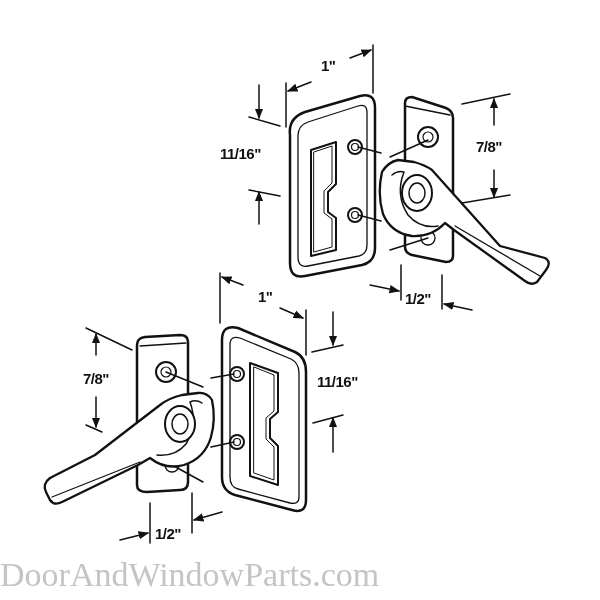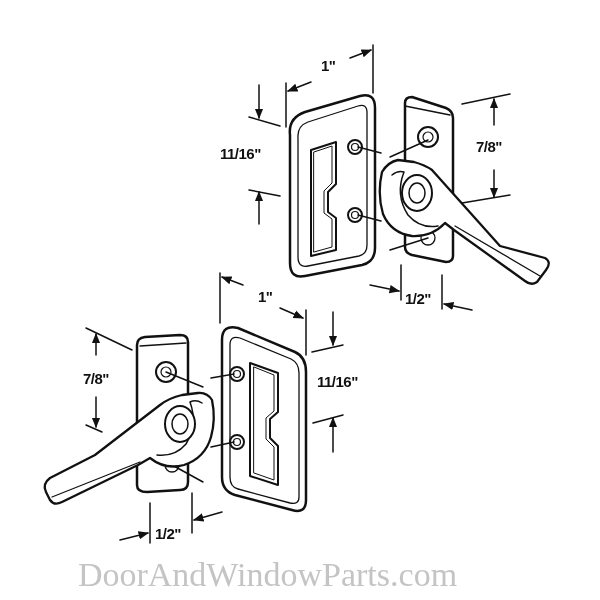--- a/index.html
+++ b/index.html
@@ -1,19 +1,19 @@
 <!DOCTYPE html>
 <html><head>
 <meta charset="utf-8">
 <style>
   html, body { margin:0; padding:0; background:#ffffff; }
   body { width:600px; height:600px; position:relative; overflow:hidden; font-family:"Liberation Sans", sans-serif; }
   svg.drawing { position:absolute; left:0; top:0; width:600px; height:600px; }
   .dim-label { position:absolute; font-family:"Liberation Sans", sans-serif; font-weight:bold; font-size:15px; color:#111; white-space:nowrap; letter-spacing:-0.5px; }
-  .watermark { position:absolute; left:0; width:535px; top:556px; text-align:center; font-family:"Liberation Serif", serif; font-size:34px; color:#c4c4c4; letter-spacing:0px; }
+  .watermark { position:absolute; left:0; width:535px; top:556px; text-align:left; font-family:"Liberation Serif", serif; font-size:34px; color:#c4c4c4; letter-spacing:0px; }
 </style>
 </head>
 <body>
 
 <svg class="drawing" viewBox="0 0 600 600" xmlns="http://www.w3.org/2000/svg">
   <defs>
     <marker id="arr" viewBox="0 0 10 10" refX="9" refY="5" markerWidth="7" markerHeight="7" orient="auto-start-reverse">
       <path d="M0,1 L10,5 L0,9 z" fill="#111"></path>
     </marker>
   </defs>

